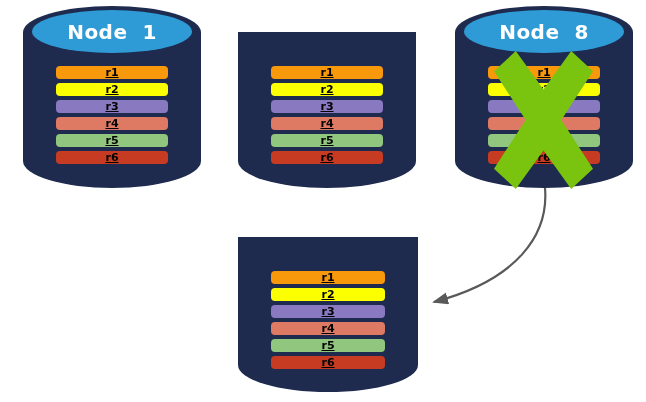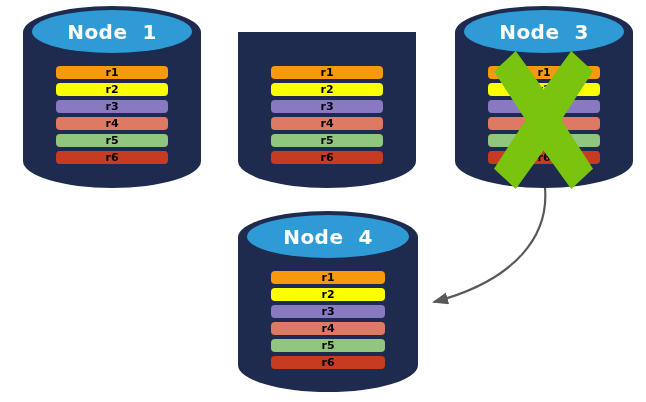--- a/index.html
+++ b/index.html
@@ -37,21 +37,21 @@
   }
   .cyl-title {
     color: var(--title-text);
     font-weight: bold;
     font-size: 20px;
     white-space: pre;
     letter-spacing: 0.5px;
   }
   .rows {
     position: absolute; left: 33px; right: 33px; top: 60px;
-    display: flex; flex-direction: column; gap: 4px;
+    display: flex; flex-direction: column; gap: 4px; text-decoration: underline;
   }
   .row {
     height: 13px;
     border-radius: 4px;
     color: var(--row-text);
     font-size: 11px;
     font-weight: bold;
     text-align: center;
     line-height: 13px;
   }
@@ -100,42 +100,37 @@
         <div class="row" style="background: rgb(222, 122, 100);">r4</div>
         <div class="row" style="background: rgb(144, 198, 126);">r5</div>
         <div class="row" style="background: rgb(198, 59, 34);">r6</div>
       </div>
 
 </div>
     <div class="node" id="node-3">
   <div class="cyl-body"></div>
   <div class="cyl-top">
     <div class="cyl-top-inner">
-      <span class="cyl-title">Node  3</span>
+      <span class="cyl-title">Node  8</span>
     </div>
   </div>
   <div class="rows">
         <div class="row" style="background: rgb(248, 152, 11);">r1</div>
         <div class="row" style="background: rgb(252, 255, 0);">r2</div>
         <div class="row" style="background: rgb(137, 121, 193);">r3</div>
         <div class="row" style="background: rgb(222, 122, 100);">r4</div>
         <div class="row" style="background: rgb(144, 198, 126);">r5</div>
         <div class="row" style="background: rgb(198, 59, 34);">r6</div>
       </div>
   <svg class="x-mark" viewBox="0 0 100 136" preserveAspectRatio="none">
     <polygon points="22,0 50,38 78,0 100,20 68,68 100,116 78,136 50,98 22,136 0,116 32,68 0,20"></polygon>
   </svg>
 </div>
     <div class="node" id="node-4">
   <div class="cyl-body"></div>
-  <div class="cyl-top">
-    <div class="cyl-top-inner">
-      <span class="cyl-title">Node  4</span>
-    </div>
-  </div>
   <div class="rows">
         <div class="row" style="background: rgb(248, 152, 11);">r1</div>
         <div class="row" style="background: rgb(252, 255, 0);">r2</div>
         <div class="row" style="background: rgb(137, 121, 193);">r3</div>
         <div class="row" style="background: rgb(222, 122, 100);">r4</div>
         <div class="row" style="background: rgb(144, 198, 126);">r5</div>
         <div class="row" style="background: rgb(198, 59, 34);">r6</div>
       </div>
 
 </div>

